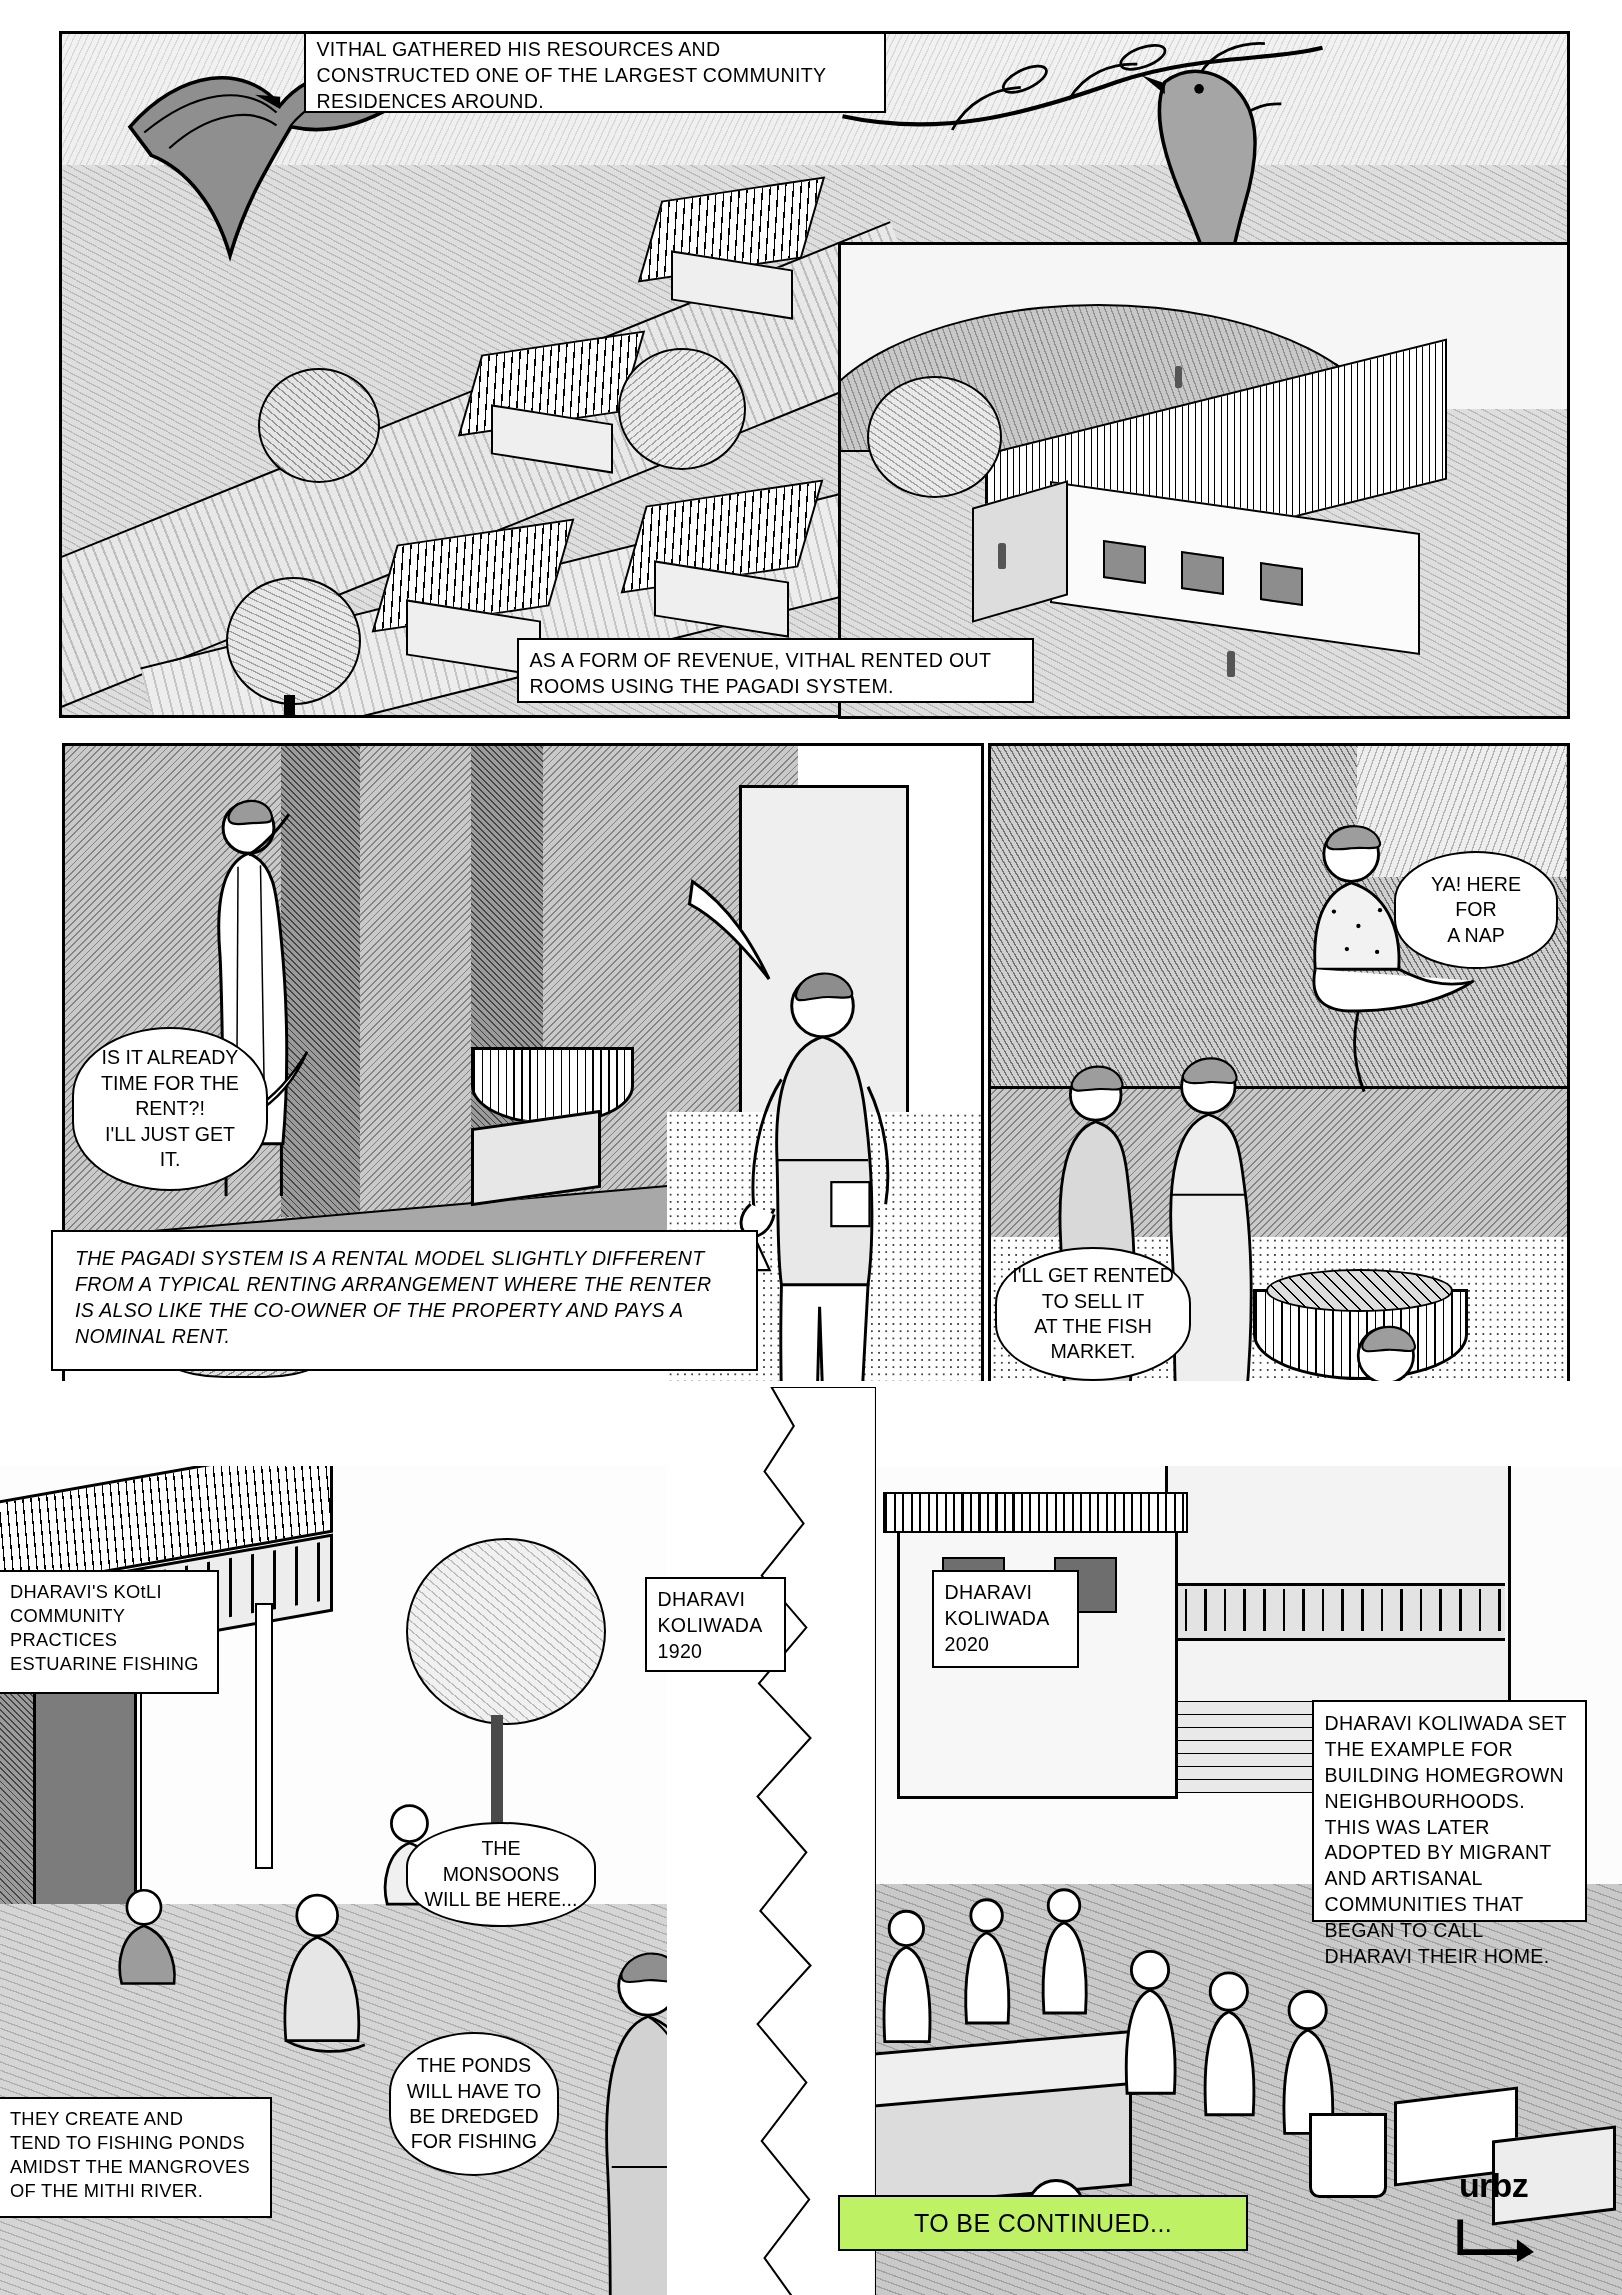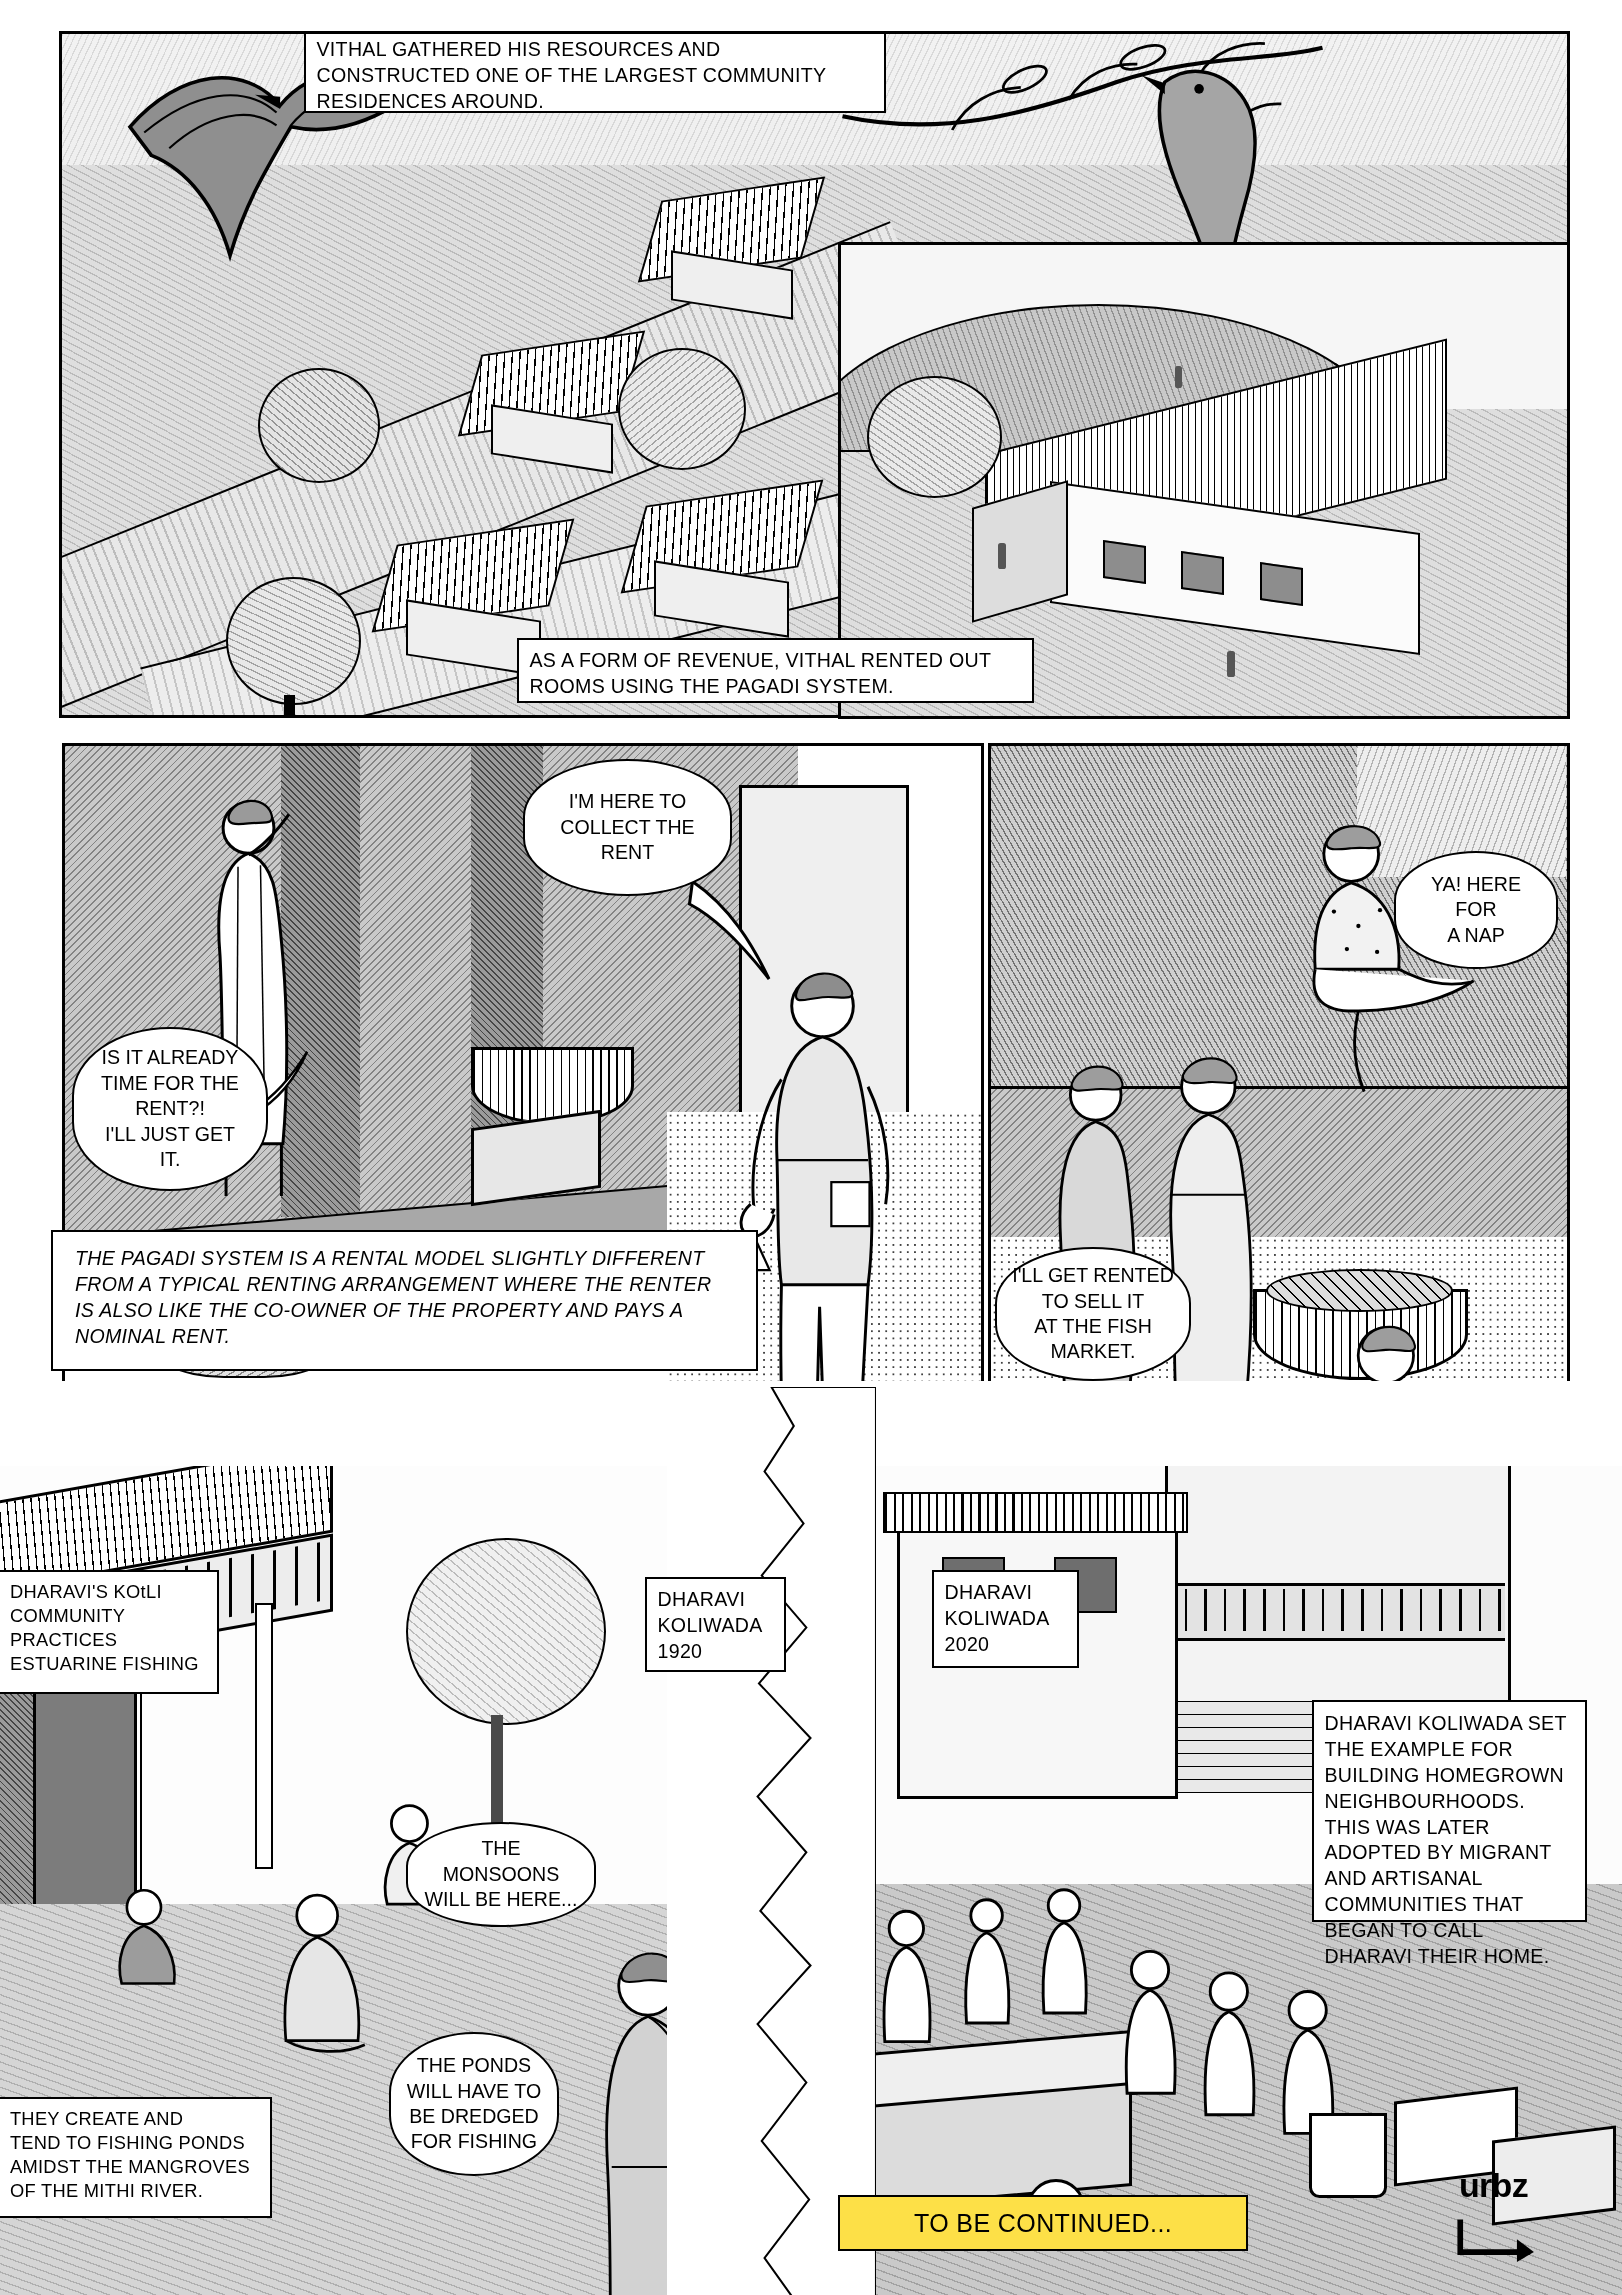--- a/index.html
+++ b/index.html
@@ -95,21 +95,21 @@
   .roof {
     background: repeating-linear-gradient(90deg, #000 0 1px, #fff 1px 6.5px);
   }
 
   .shape { position: absolute; }
 
   
   .tbc {
     position: absolute;
     border: 2.6px solid #000;
-    background: #fde047;
+    background: #bef264;
     font-size: 25px;
     display: flex;
     align-items: center;
     justify-content: center;
     letter-spacing: 0.4px;
     z-index: 60;
   }
   .logo {
     position: absolute;
     font-size: 34px;
@@ -242,23 +242,20 @@
       <path d="M72 160 C40 210 30 280 34 330 C36 352 56 356 62 336" fill="none" stroke="#000" stroke-width="4"></path>
       <path d="M190 170 C214 220 222 280 214 330" fill="none" stroke="#000" stroke-width="4"></path>
       <path d="M30 330 C14 344 12 366 28 372 C42 378 58 364 62 344" fill="#fff" stroke="#000" stroke-width="4"></path>
       <path d="M34 372 L24 420 L56 420 Z" fill="#fff" stroke="#000" stroke-width="3"></path>
     </svg>
 
     <div class="shape" style="left:281px; top:510px; width:236px; height:111px; border-radius:50% 50% 40% 40%; background:repeating-linear-gradient(30deg, rgba(0,0,0,.4) 0 1.3px, rgba(0,0,0,0) 1.3px 5.2px), #dcdcdc; border:2px solid #000;"></div>
     <div class="shape" style="left:79px; top:530px; width:196px; height:98px; border-radius:50% 50% 40% 40%; background:repeating-linear-gradient(-30deg, rgba(0,0,0,.4) 0 1.3px, rgba(0,0,0,0) 1.3px 5.2px), #e2e2e2; border:2px solid #000;"></div>
   </div>
 
-  <div class="bubble" style="left:523px; top:759px; width:209px; height:137px;">I'M HERE TO
-COLLECT THE
-RENT</div>
   <svg class="shape" viewBox="0 0 120 140" style="left:684px; top:877px; width:92px; height:105px; z-index:44;">
     <path d="M10 6 C60 40 90 90 112 136 C84 100 44 56 6 36 Z" fill="#fff" stroke="#000" stroke-width="4"></path>
   </svg>
 
   <div class="bubble" style="left:72px; top:1027px; width:196px; height:164px;">IS IT ALREADY
 TIME FOR THE
 RENT?!
 I'LL JUST GET
 IT.</div>
   <svg class="shape" viewBox="0 0 120 140" style="left:236px; top:1047px; width:79px; height:85px; z-index:44;">

